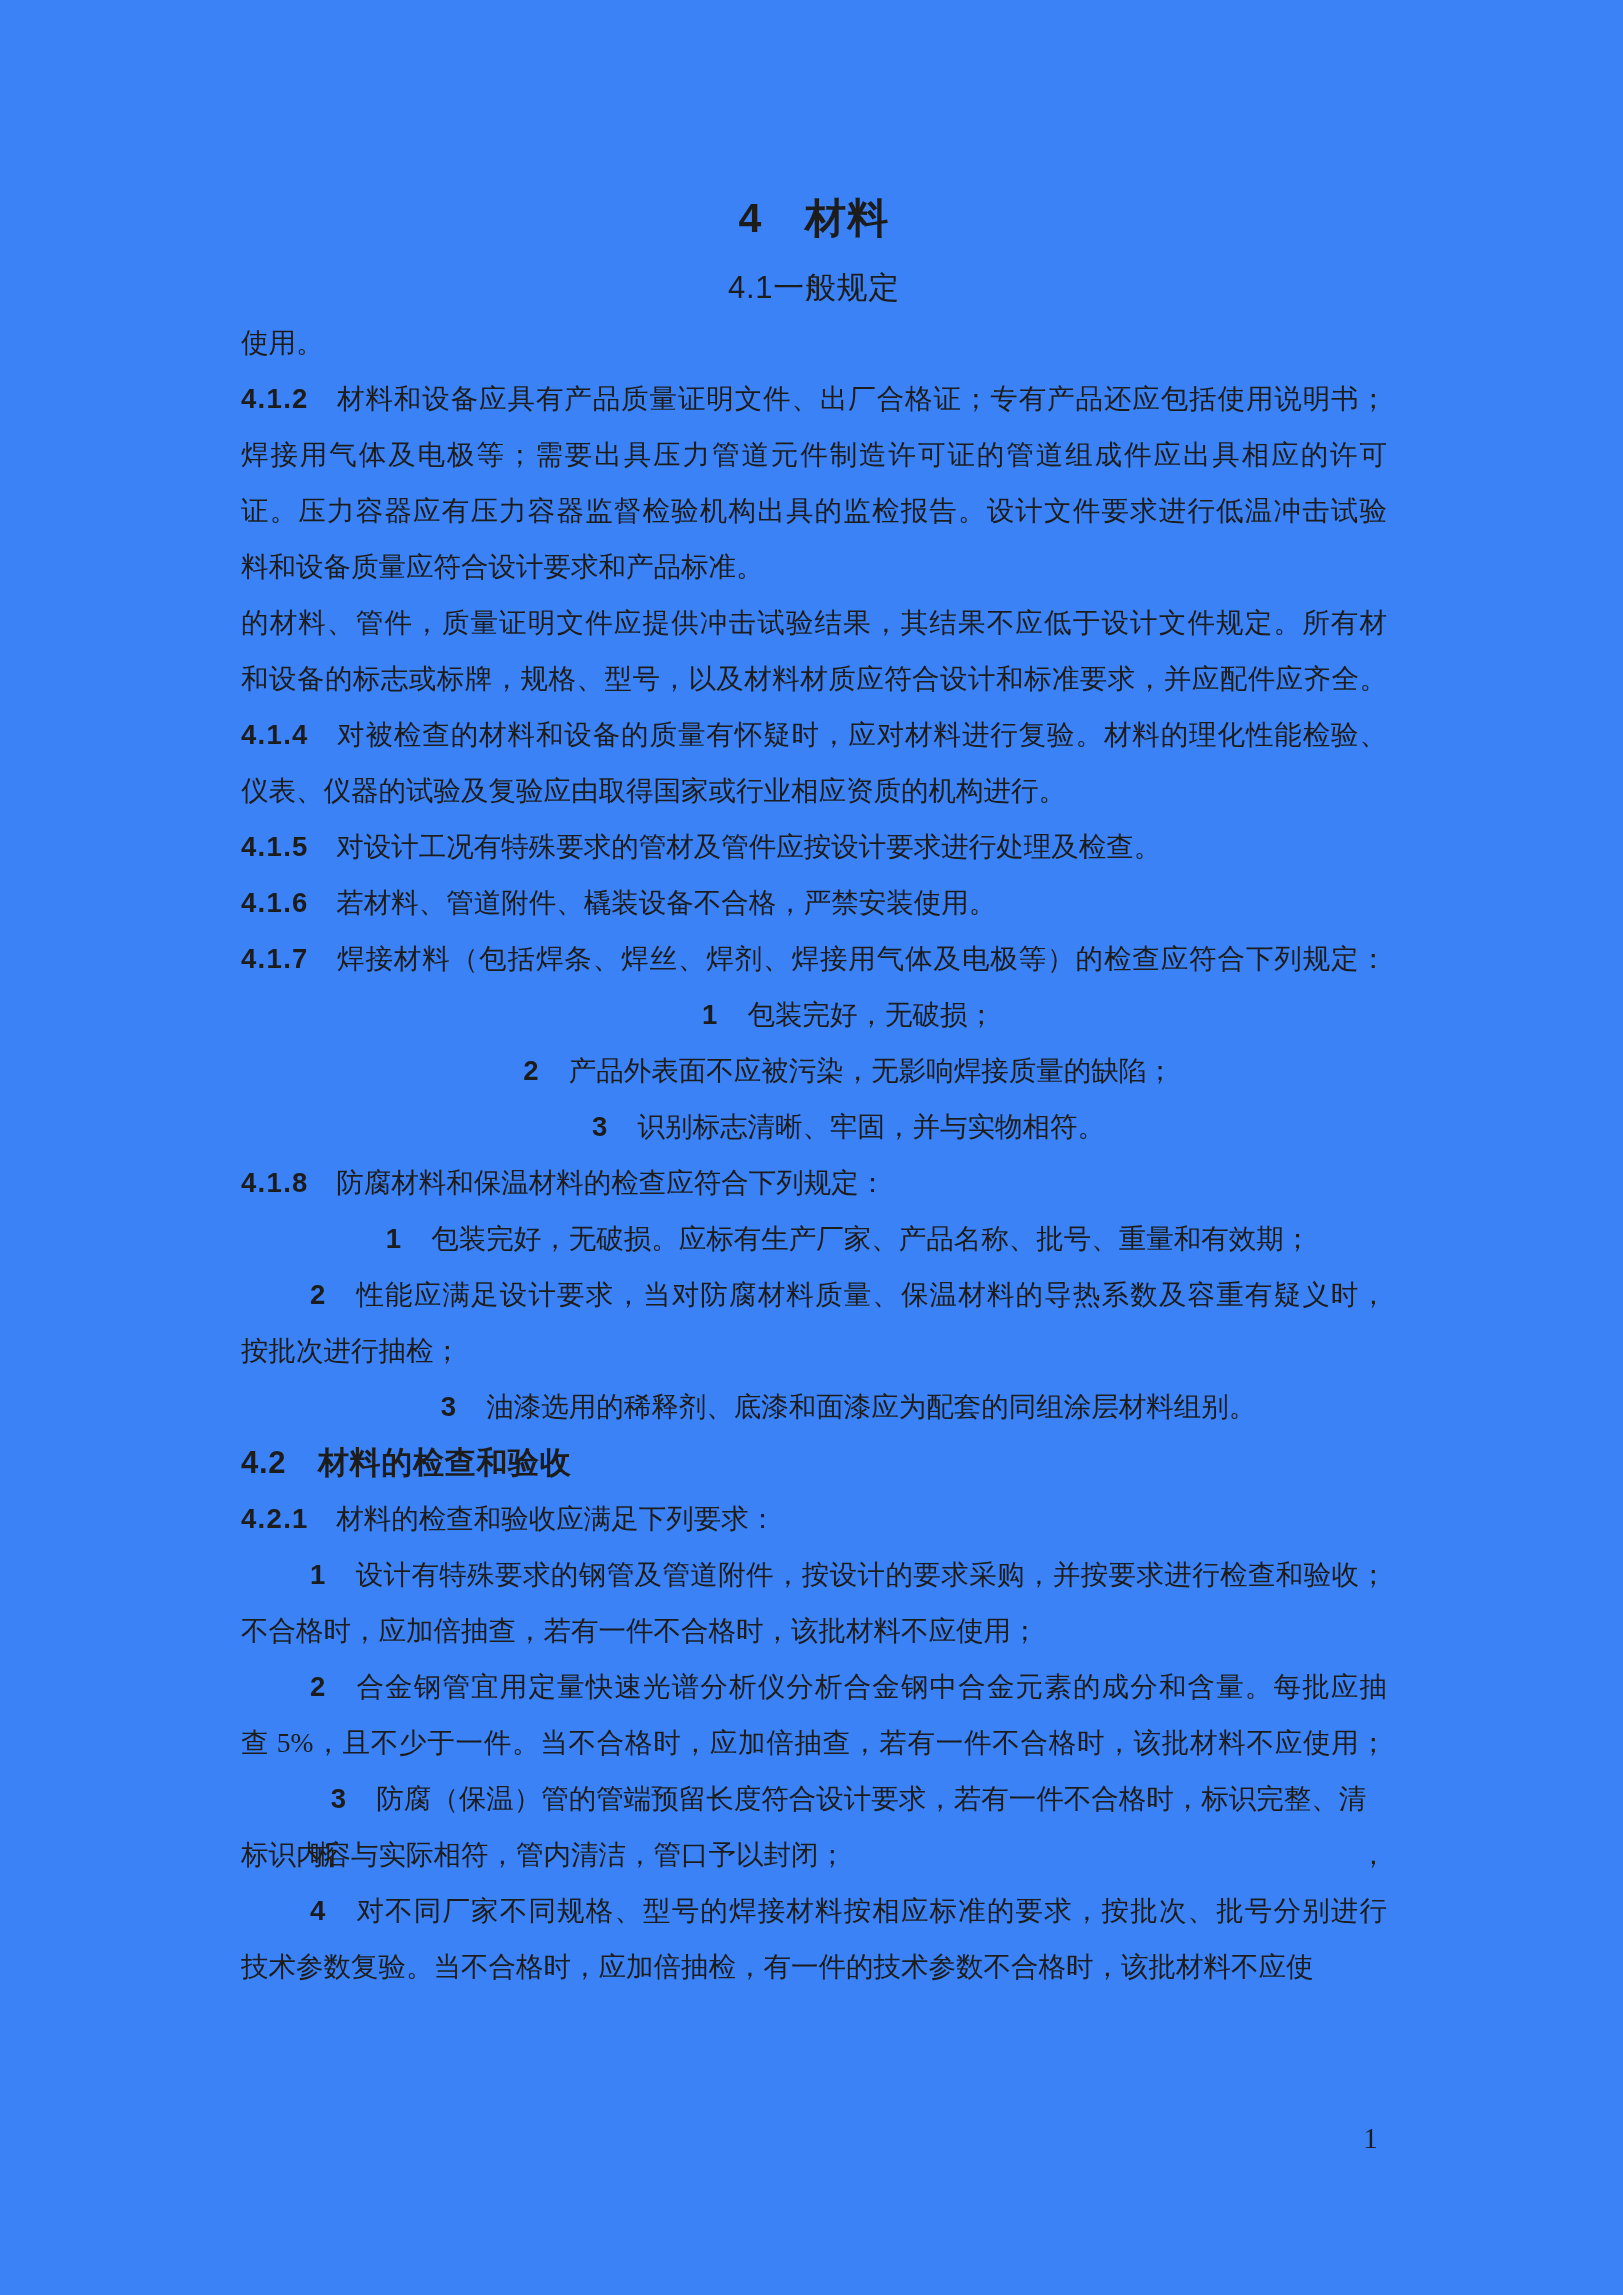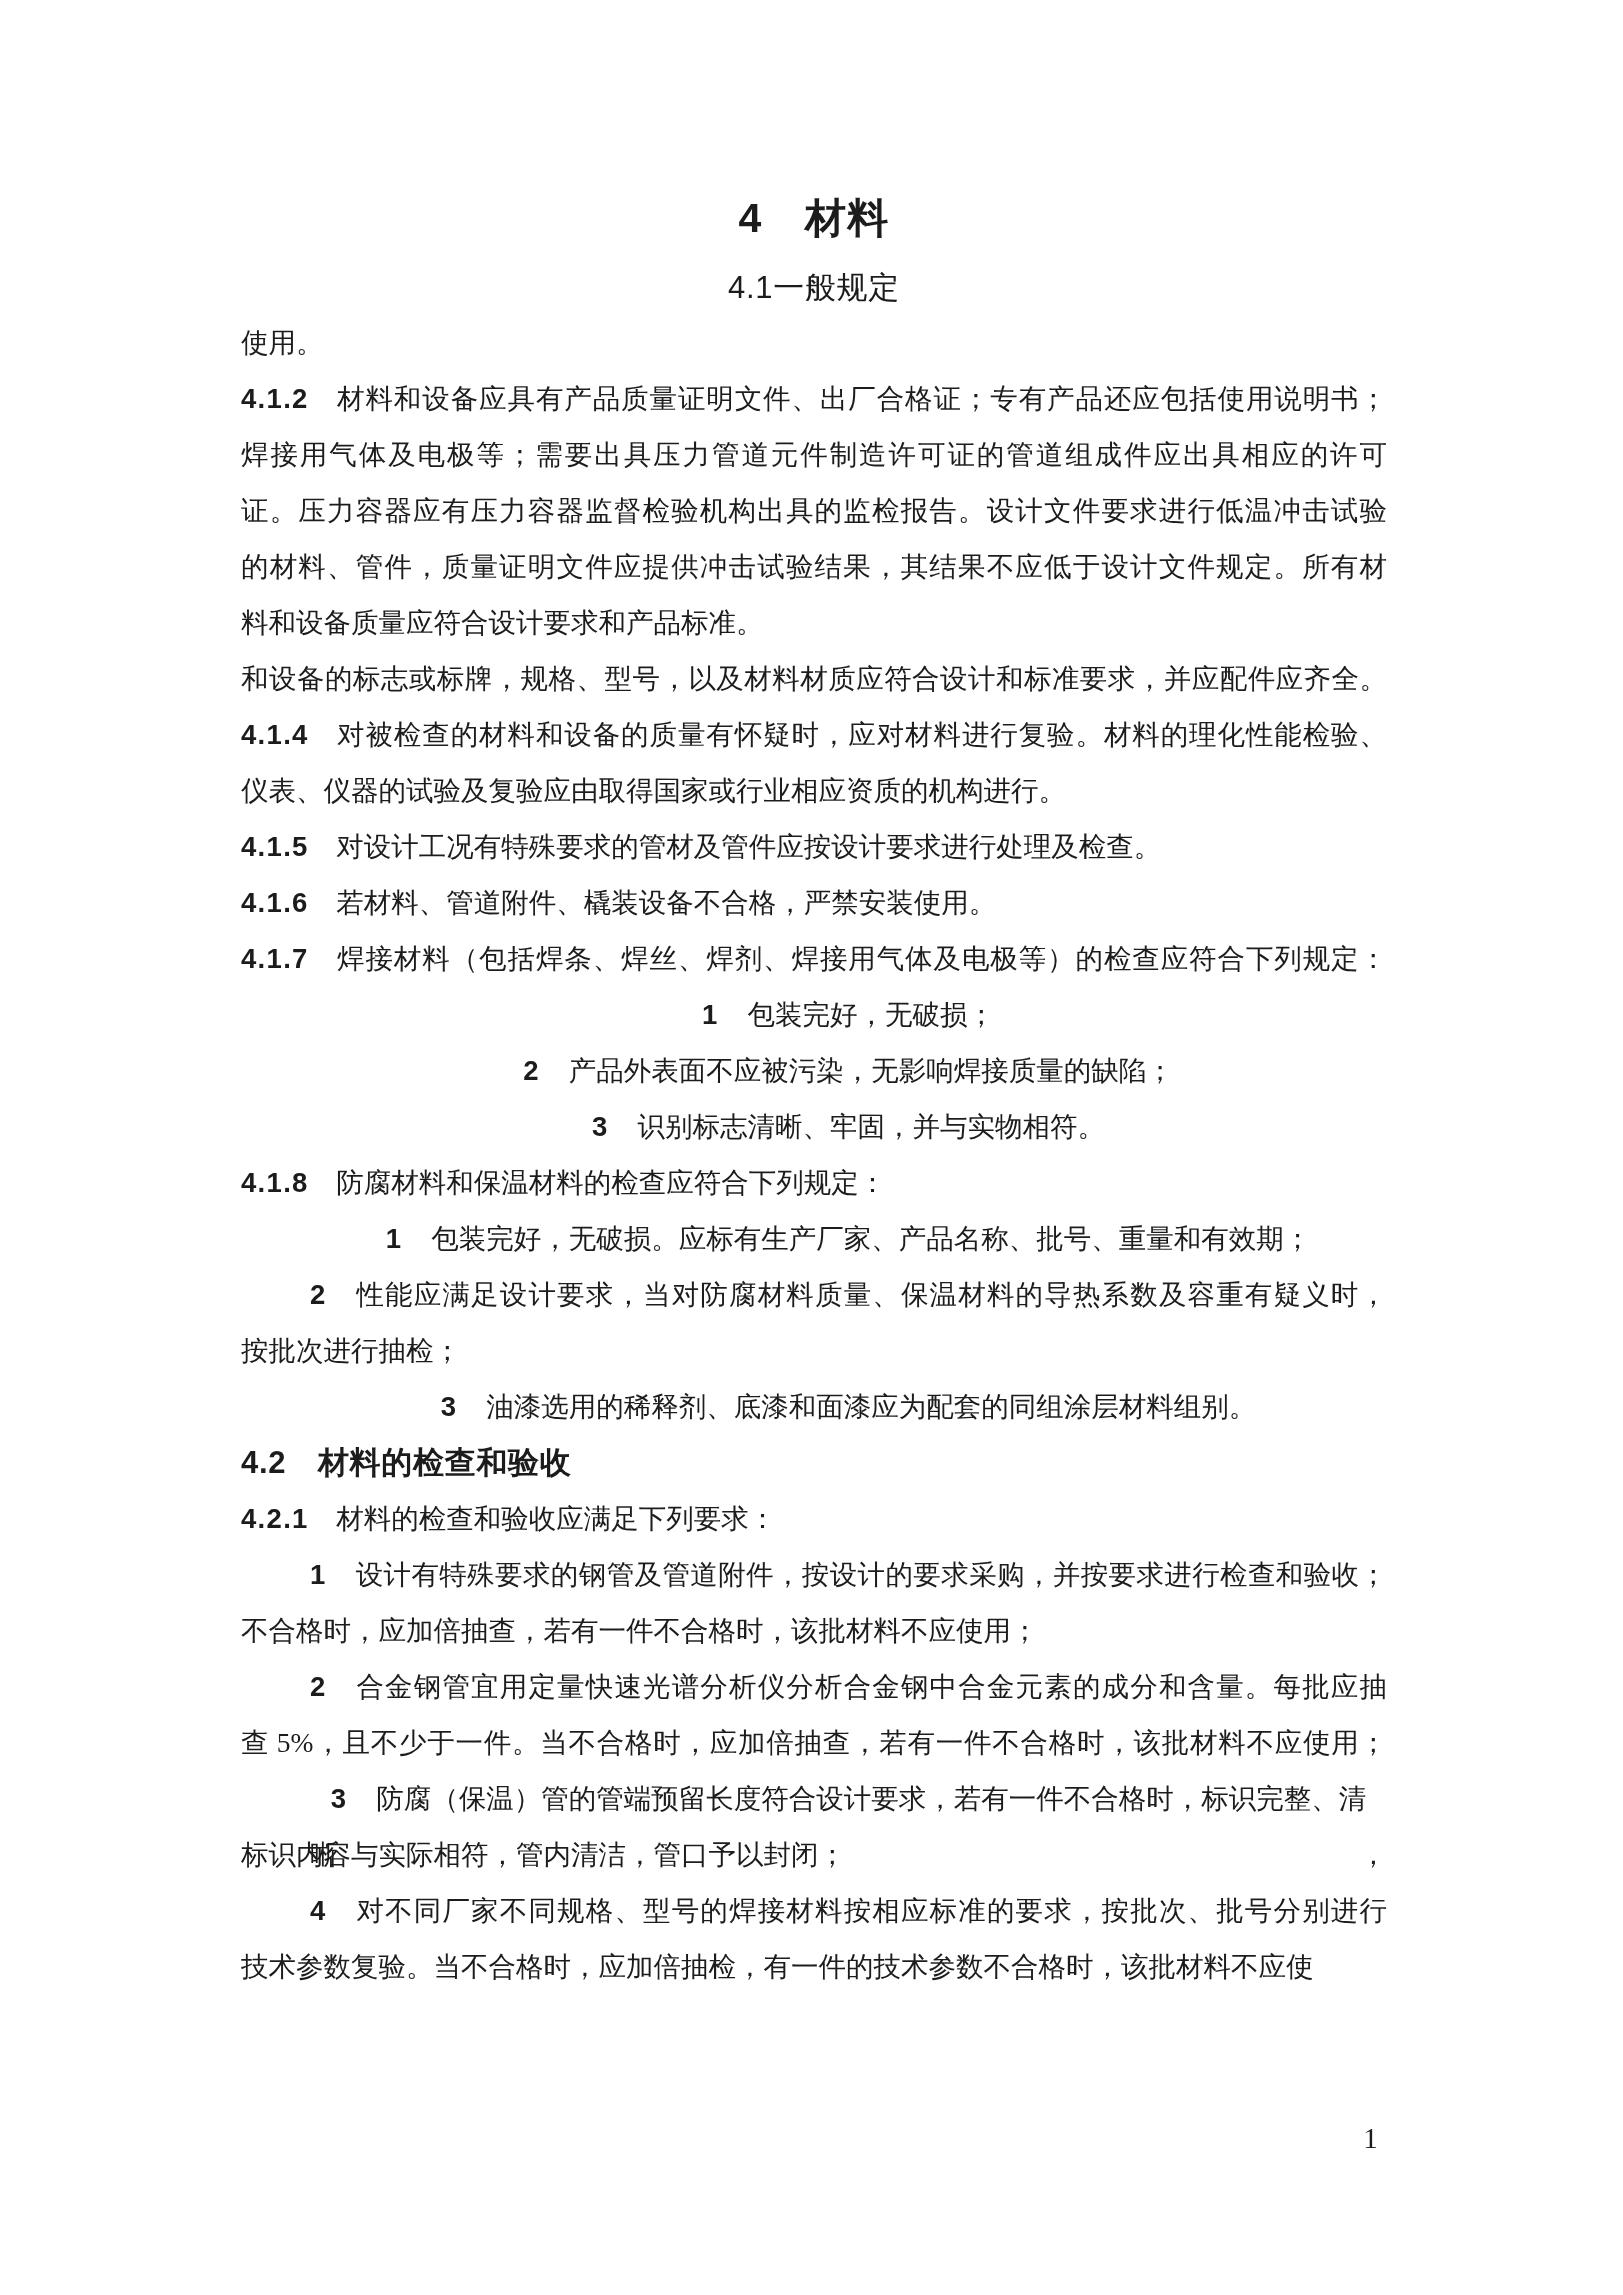--- a/index.html
+++ b/index.html
@@ -1,19 +1,19 @@
 <!DOCTYPE html>
 <html style="font-size:10.5px"><head>
 <meta charset="utf-8">
 <style>
   html,body{margin:0;padding:0;background:#e8e8e8;}
   .page{
     position:relative;
     width:1623px;height:2295px;
-    background:#ffffff;
+    background:#3b82f6;
     color:#1c1c1c;
     font-family:"Liberation Serif",serif;
     overflow:hidden;
   }
   .content{position:absolute;left:241px;top:0;width:1146px;}
   .doc-title{
     position:absolute;top:188px;left:0;width:100%;
     text-align:center;
     font-family:"Liberation Sans",sans-serif;
     font-weight:bold;font-size:41px;line-height:60px;
@@ -67,22 +67,22 @@
 
     <div class="doc-title">4　材料</div>
     <div class="sec-heading-1">4.1一般规定</div>
 
     <div class="body-block">
 
       <div class="ln"><span>使用。</span></div>
       <div class="ln jl"><span class="num">4.1.2</span><span>材料和设备应具有产品质量证明文件、出厂合格证；专有产品还应包括使用说明书；</span></div>
       <div class="ln jl"><span>焊接用气体及电极等；需要出具压力管道元件制造许可证的管道组成件应出具相应的许可</span></div>
       <div class="ln jl"><span>证。压力容器应有压力容器监督检验机构出具的监检报告。设计文件要求进行低温冲击试验</span></div>
+      <div class="ln"><span>料和设备质量应符合设计要求和产品标准。</span></div>
       <div class="ln jl"><span>的材料、管件，质量证明文件应提供冲击试验结果，其结果不应低于设计文件规定。所有材</span></div>
-      <div class="ln"><span>料和设备质量应符合设计要求和产品标准。</span></div>
       <div class="ln jl"><span>和设备的标志或标牌，规格、型号，以及材料材质应符合设计和标准要求，并应配件应齐全。</span></div>
       <div class="ln jl"><span class="num">4.1.4</span><span>对被检查的材料和设备的质量有怀疑时，应对材料进行复验。材料的理化性能检验、</span></div>
       <div class="ln"><span>仪表、仪器的试验及复验应由取得国家或行业相应资质的机构进行。</span></div>
       <div class="ln"><span class="num">4.1.5</span><span>对设计工况有特殊要求的管材及管件应按设计要求进行处理及检查。</span></div>
       <div class="ln"><span class="num">4.1.6</span><span>若材料、管道附件、橇装设备不合格，严禁安装使用。</span></div>
       <div class="ln jl"><span class="num">4.1.7</span><span>焊接材料（包括焊条、焊丝、焊剂、焊接用气体及电极等）的检查应符合下列规定：</span></div>
       <div class="ln ind"><span class="inum">1</span><span>包装完好，无破损；</span></div>
       <div class="ln ind"><span class="inum">2</span><span>产品外表面不应被污染，无影响焊接质量的缺陷；</span></div>
       <div class="ln ind"><span class="inum">3</span><span>识别标志清晰、牢固，并与实物相符。</span></div>
       <div class="ln"><span class="num">4.1.8</span><span>防腐材料和保温材料的检查应符合下列规定：</span></div>

